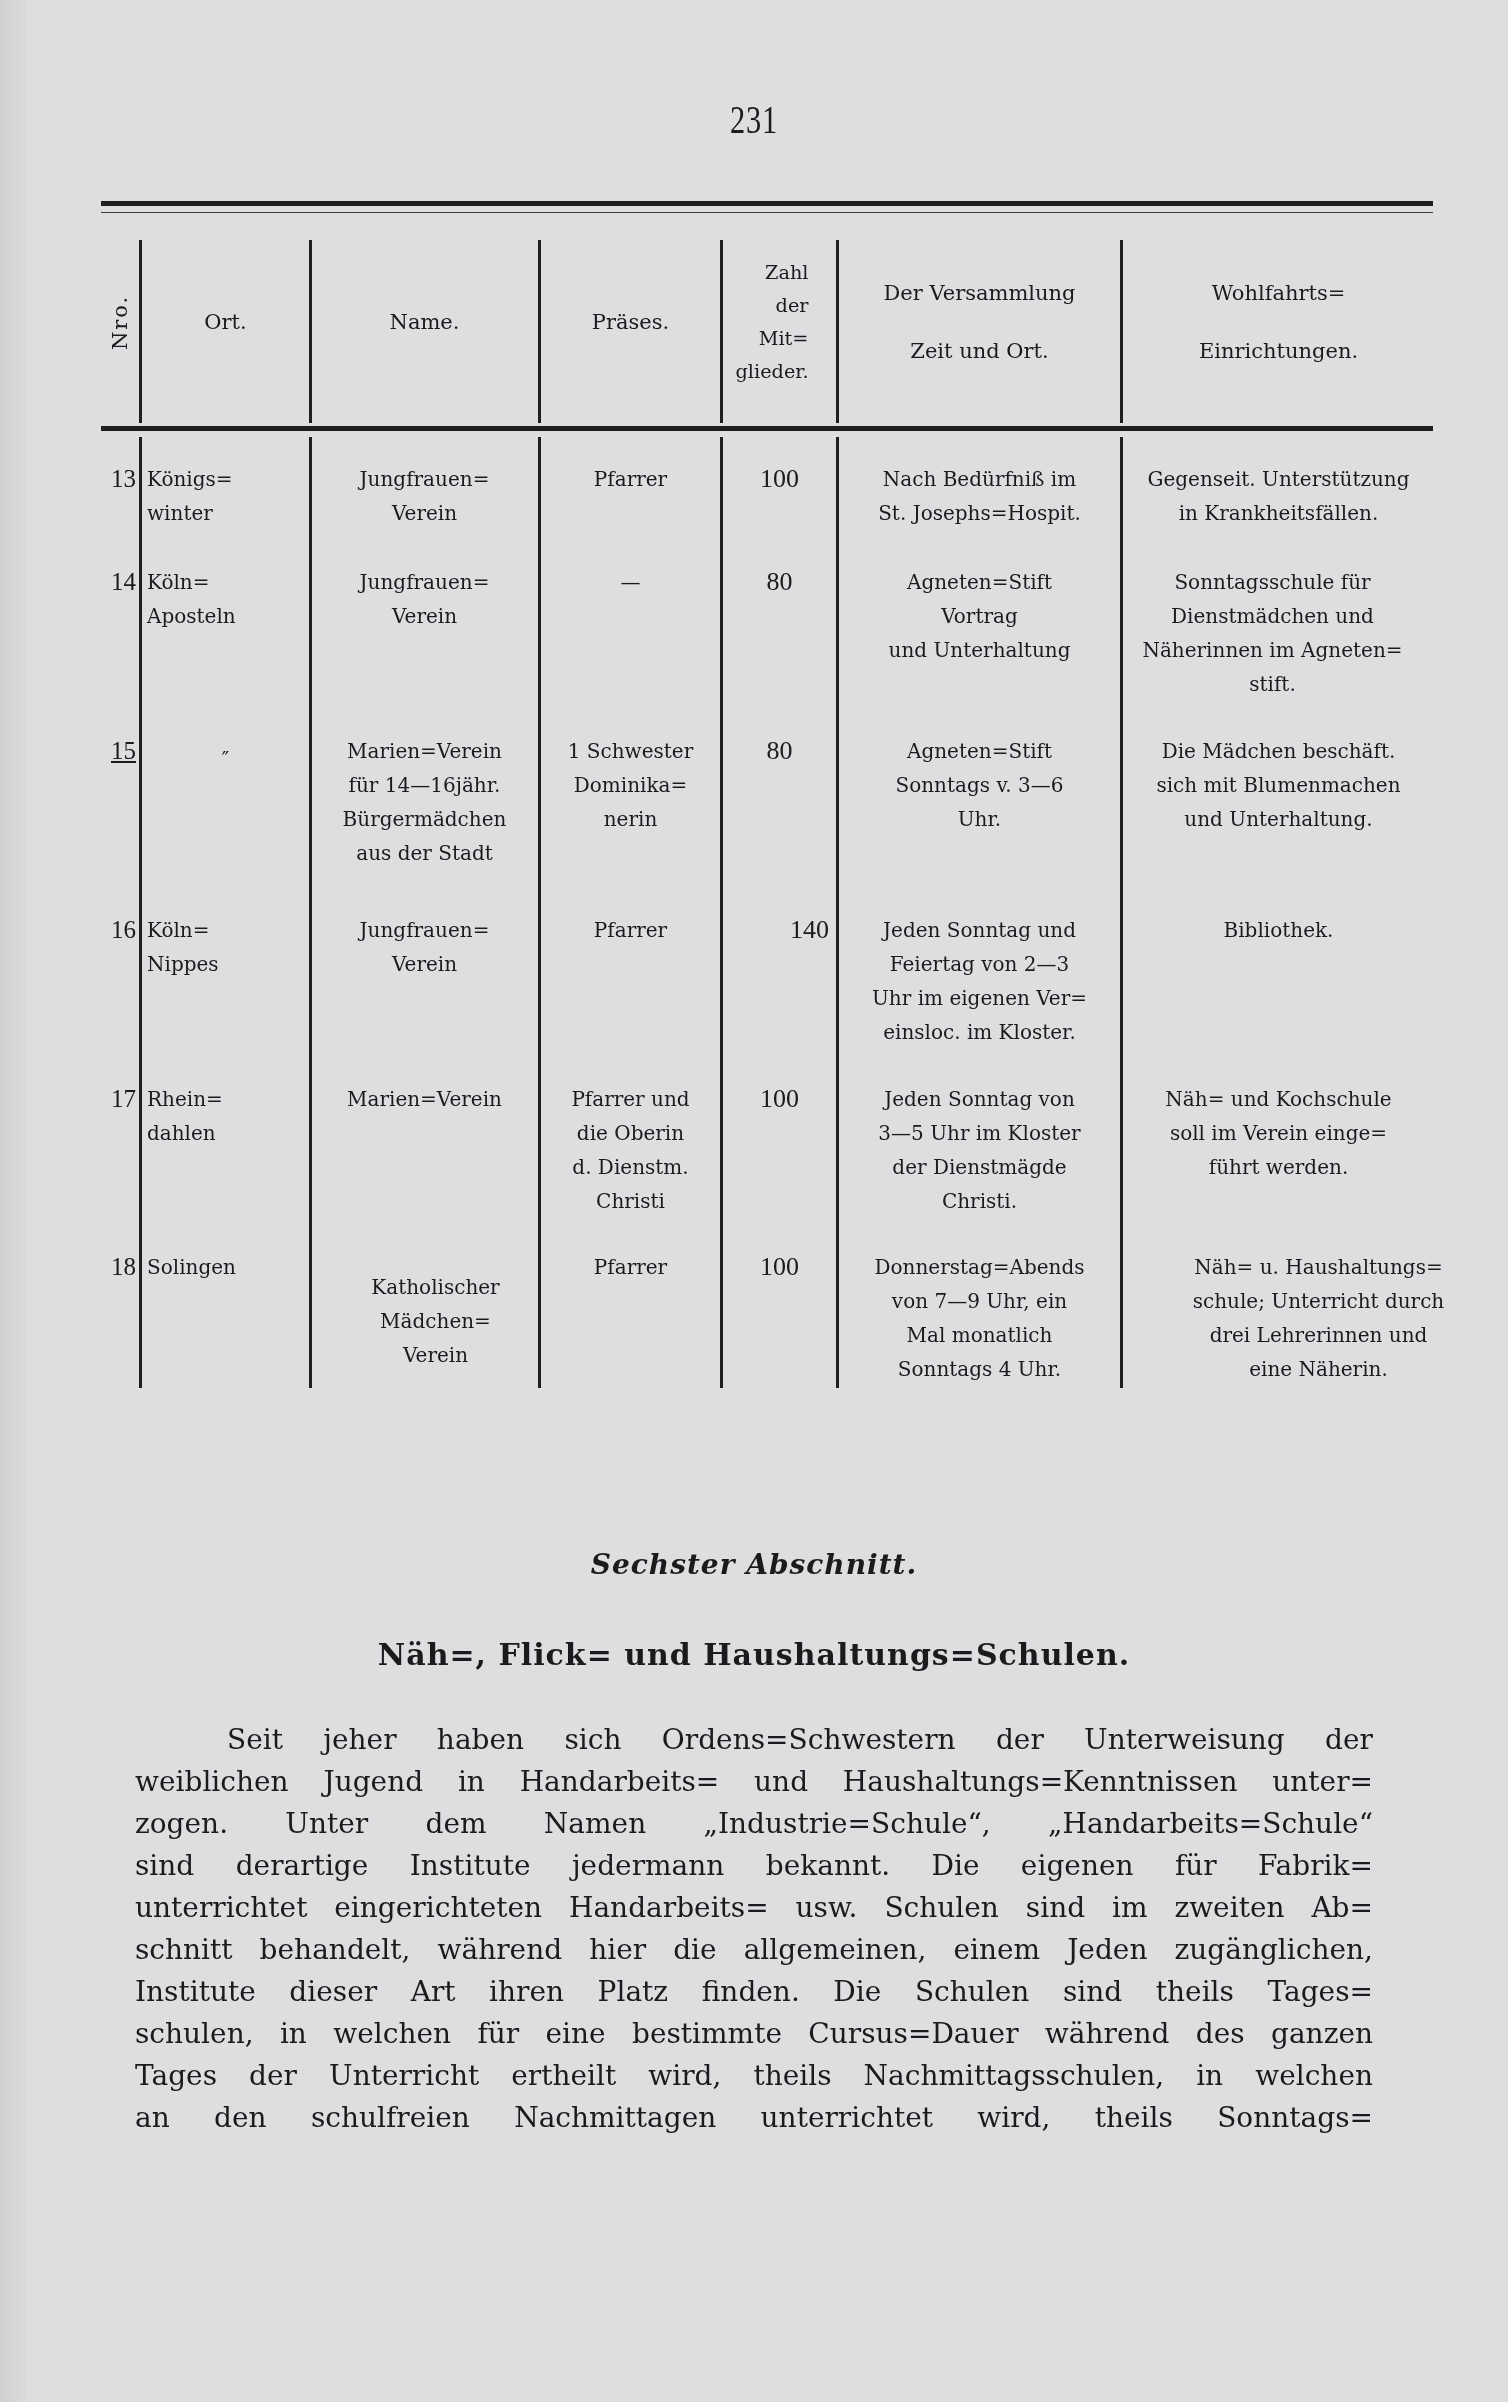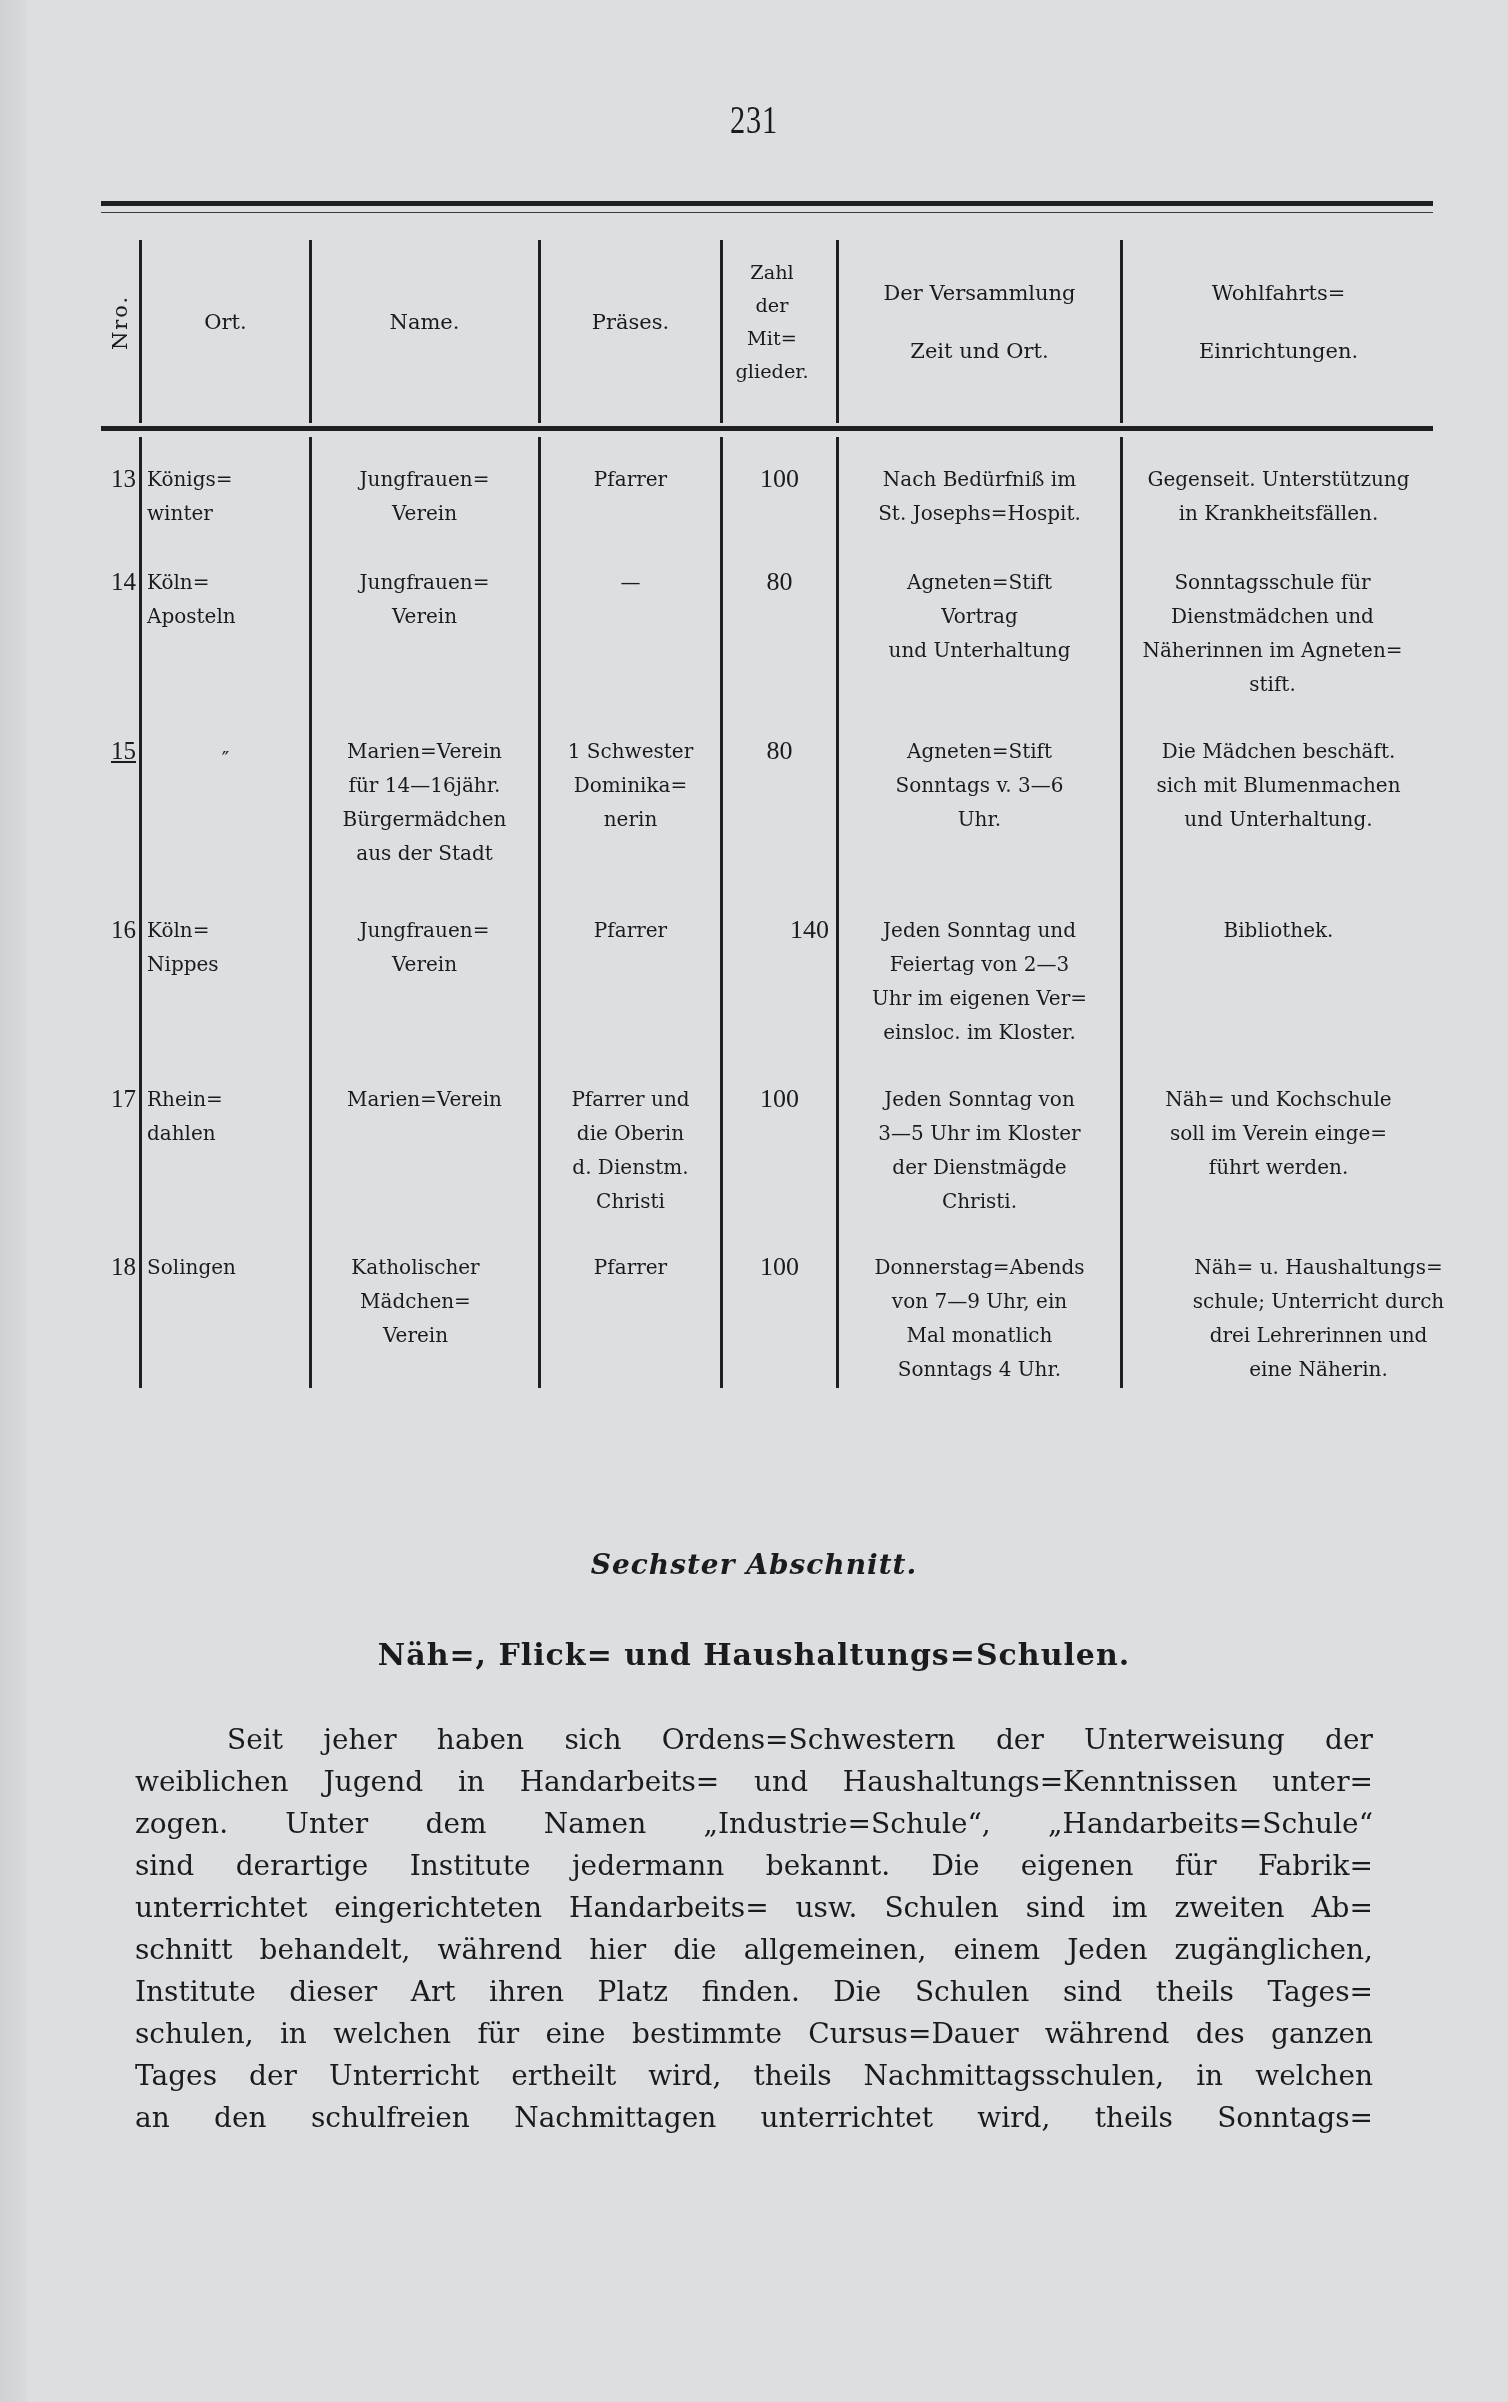--- a/index.html
+++ b/index.html
@@ -84,21 +84,21 @@
   </div>
   <div class="hdr-cell" style="left:41px; width:167px;">
     <span>Ort.</span>
   </div>
   <div class="hdr-cell" style="left:210px; width:227px;">
     <span>Name.</span>
   </div>
   <div class="hdr-cell" style="left:440px; width:179px;">
     <span>Präses.</span>
   </div>
-  <div class="hdr-cell" style="left:622px; width:98px; white-space:pre-line; line-height:33px; font-size:19.3px;">
+  <div class="hdr-cell" style="left:622px; width:98px; white-space:pre-line; line-height:33px; font-size:19.3px;text-align:right;">
     <span>Zahl
 der
 Mit=
 glieder.</span>
   </div>
   <div class="hdr-cell" style="left:738px; width:281px; white-space:pre-line; line-height:29px;">
     <span>Der Versammlung
 
 Zeit und Ort.</span>
   </div>
@@ -188,21 +188,21 @@
 der Dienstmägde
 Christi.</div>
     <div class="cell" style="left:1022px; width:311px;">Näh= und Kochschule
 soll im Verein einge=
 führt werden.</div>
   </div>
 
   <div class="row" style="top:1049px;">
     <div class="cell nr" style="left:0; width:35px;">18</div>
     <div class="cell left" style="left:46px; width:161px;">Solingen</div>
-    <div class="cell" style="left:201px; width:227px;">Katholischer
+    <div class="cell" style="left:221px; width:227px;margin-top:20px;">Katholischer
 Mädchen=
 Verein</div>
     <div class="cell" style="left:440px; width:179px;">Pfarrer</div>
     <div class="cell num" style="left:622px; width:113px;">100</div>
     <div class="cell" style="left:738px; width:281px;">Donnerstag=Abends
 von 7—9 Uhr, ein
 Mal monatlich
 Sonntags 4 Uhr.</div>
     <div class="cell" style="left:1022px; width:311px;padding-left:40px;">Näh= u. Haushaltungs=
 schule; Unterricht durch

